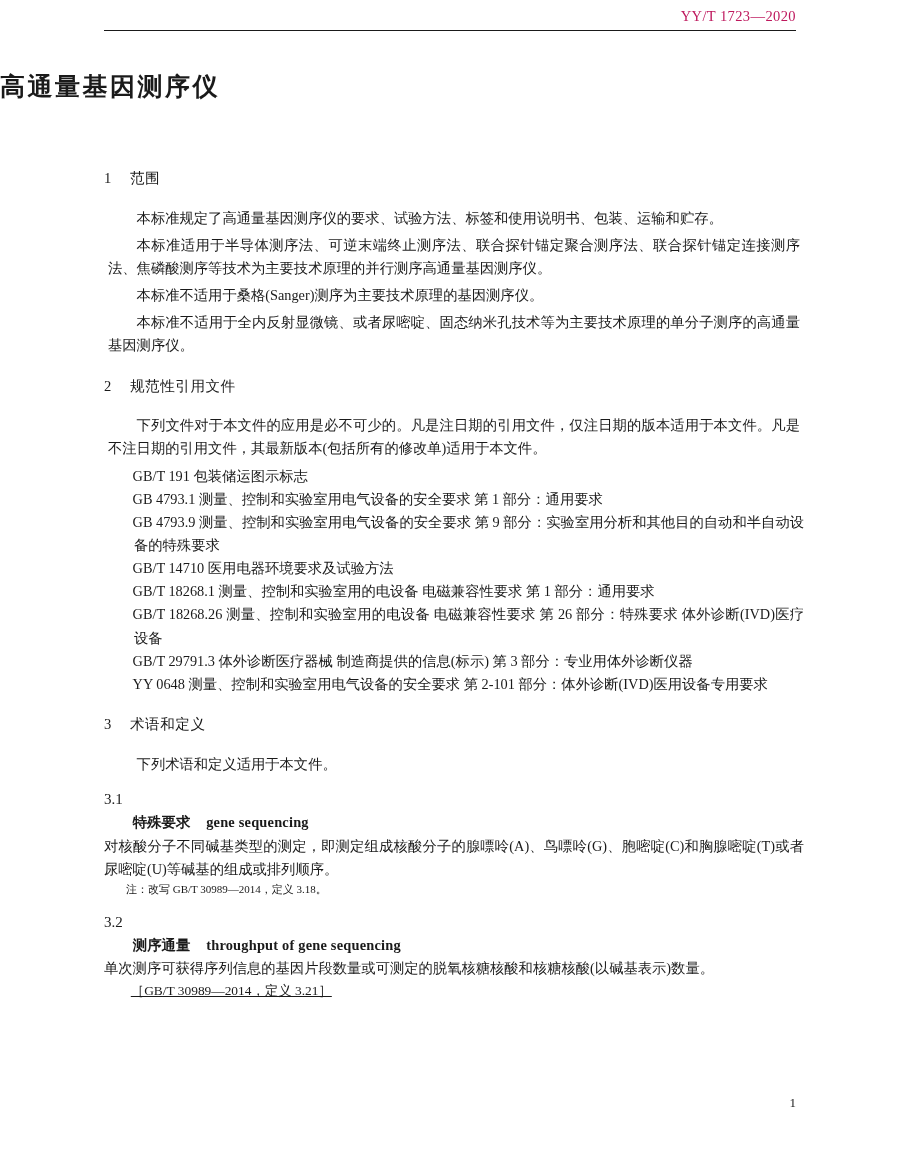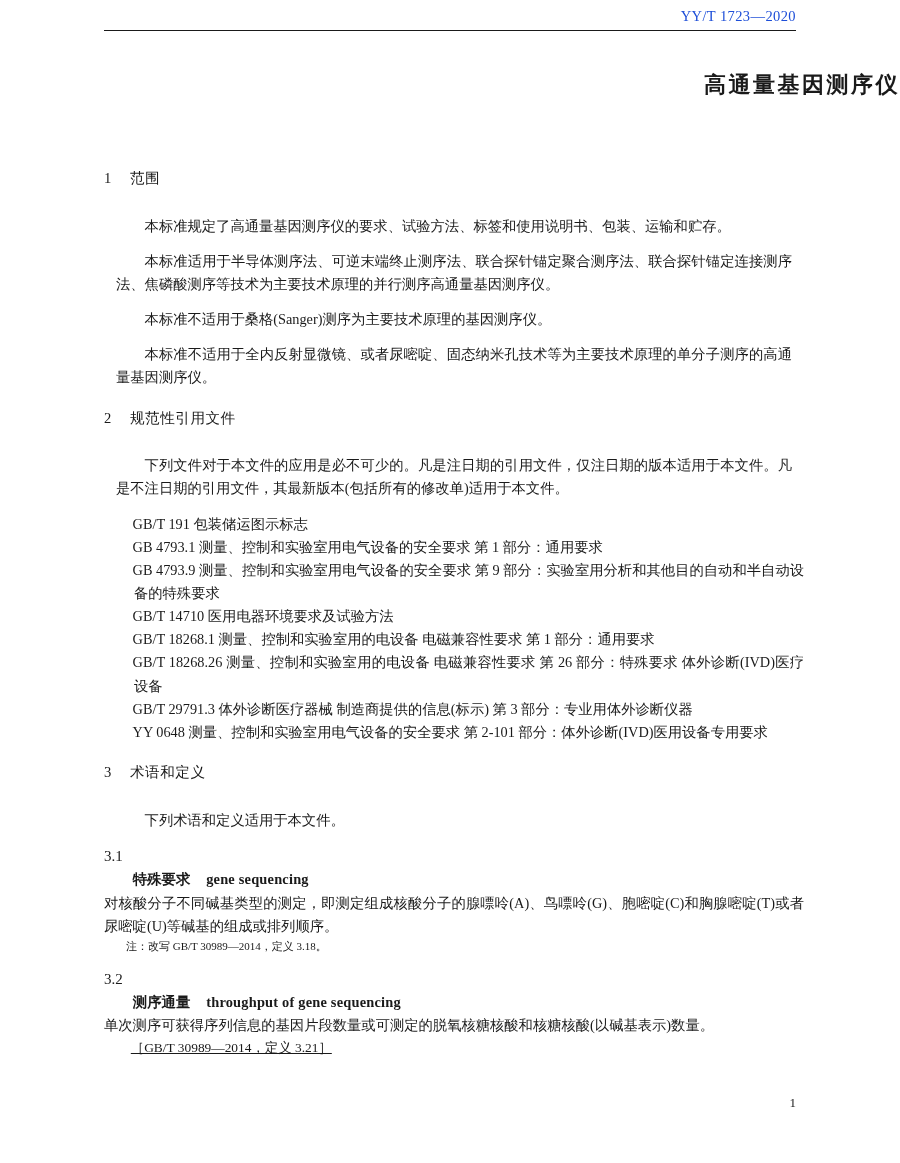--- a/index.html
+++ b/index.html
@@ -17,38 +17,38 @@
     box-sizing: border-box;
     overflow: hidden;
   }
   .header {
     position: absolute;
     top: 8px;
     right: 104px;
     font-size: 14.5px;
     letter-spacing: 0.4px;
     font-family: "Liberation Serif", serif;
-    color: #1d4ed8;
+    color: #be185d;
     text-align: right;
   }
   .rule {
     position: absolute;
     left: 104px;
     right: 104px;
     top: 30px;
     height: 1px;
     background: #1a1a1a;
   }
   .doc-title {
     position: absolute;
     top: 70px;
     left: 0;
     right: 0;
-    text-align: right;
-    font-size: 22px;
+    text-align: left;
+    font-size: 25px;
     font-weight: bold;
     letter-spacing: 2.5px;
     font-family: "Liberation Serif", serif;
   }
   .body {
     position: absolute;
     left: 104px;
     top: 150px;
     width: 700px;
     font-size: 14.3px;
@@ -61,21 +61,21 @@
     margin-top: 17px;
     margin-bottom: 6px;
     letter-spacing: 0.5px;
   }
   .sec-head .num {
     display: inline-block;
     min-width: 26px;
   }
   .p-indent {
     text-indent: 2em;
-    margin: 12px;
+    margin: 4px;
   }
   .p-hang {
     margin: 0;
     padding-left: 2.1em;
     text-indent: -0.1em;
   }
   .p-flat {
     margin: 0;
   }
   .clause-num {

